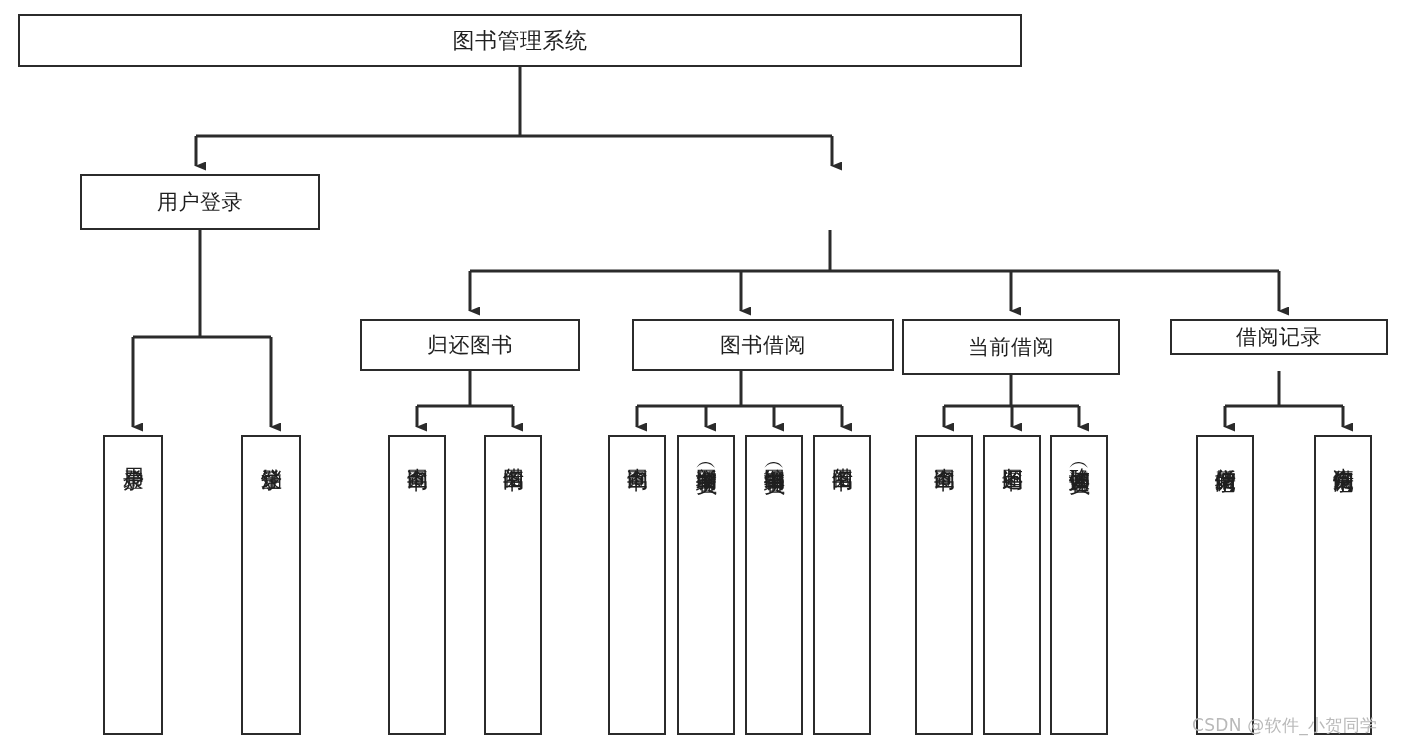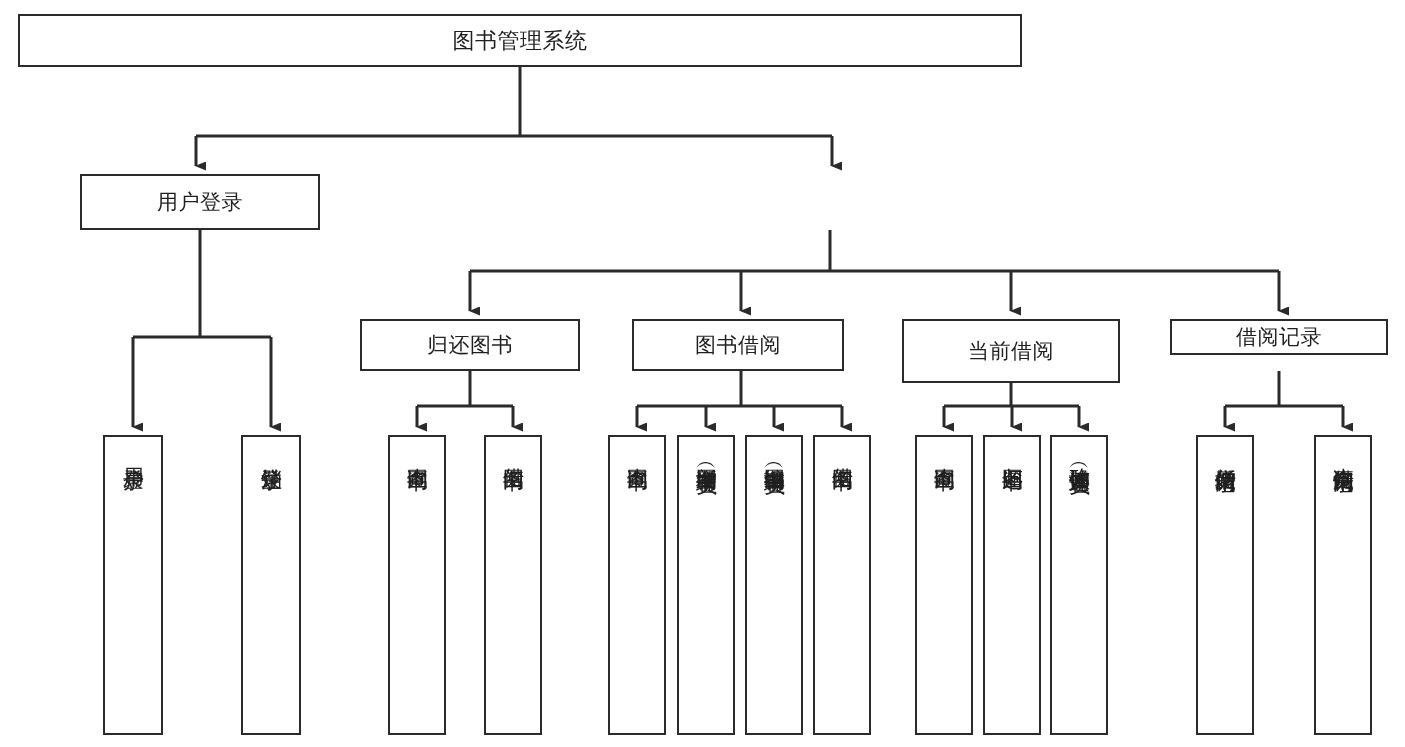--- a/index.html
+++ b/index.html
@@ -128,24 +128,24 @@
     <span class="label">图书管理系统</span>
   </div>
 
   <div class="node" style="left:80px; top:174px; width:240px; height:56px;">
     <span class="label">用户登录</span>
   </div>
 
   <div class="node" style="left:360px; top:319px; width:220px; height:52px;">
     <span class="label">归还图书</span>
   </div>
-  <div class="node" style="left:632px; top:319px; width:212px; height:52px;">
+  <div class="node" style="left:632px; top:319px; width:262px; height:52px;">
     <span class="label">图书借阅</span>
   </div>
-  <div class="node" style="left:902px; top:319px; width:218px; height:64px;">
+  <div class="node" style="left:902px; top:319px; width:218px; height:56px;">
     <span class="label">当前借阅</span>
   </div>
   <div class="node" style="left:1170px; top:319px; width:218px; height:36px;">
     <span class="label">借阅记录</span>
   </div>
 
   <div class="node leaf" style="left:103px; top:435px; width:60px; height:300px;">
     <span class="label">用户登录</span>
   </div>
   <div class="node leaf" style="left:241px; top:435px; width:60px; height:300px;">
@@ -178,13 +178,14 @@
   <div class="node leaf" style="left:1050px; top:435px; width:58px; height:300px;">
     <span class="label">确认归还（管理员）</span>
   </div>
   <div class="node leaf" style="left:1196px; top:435px; width:58px; height:300px;">
     <span class="label">新增借阅记录</span>
   </div>
   <div class="node leaf" style="left:1314px; top:435px; width:58px; height:300px;">
     <span class="label">查询借阅记录</span>
   </div>
 
+  <div class="watermark">CSDN @软件_小贺同学</div>
 </div>
 
 </body></html>

